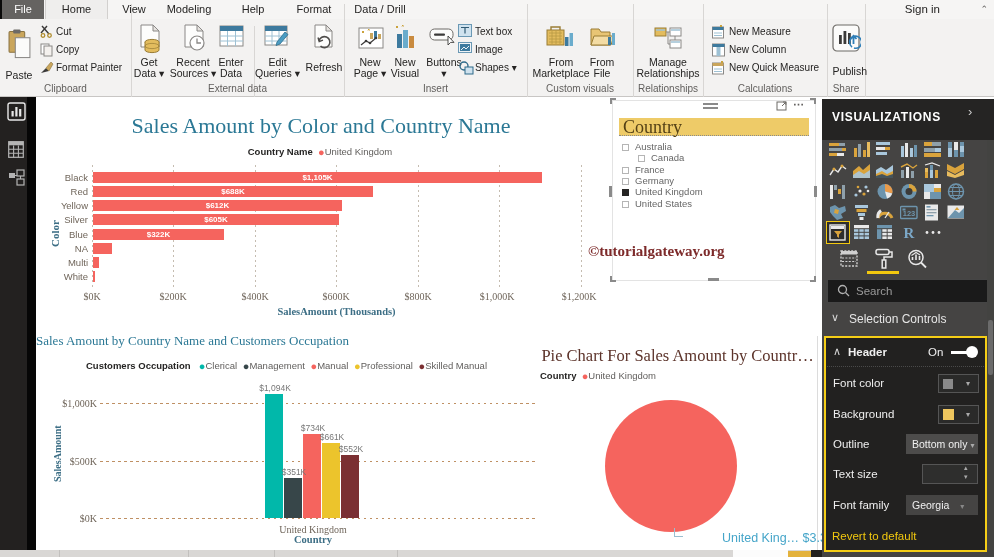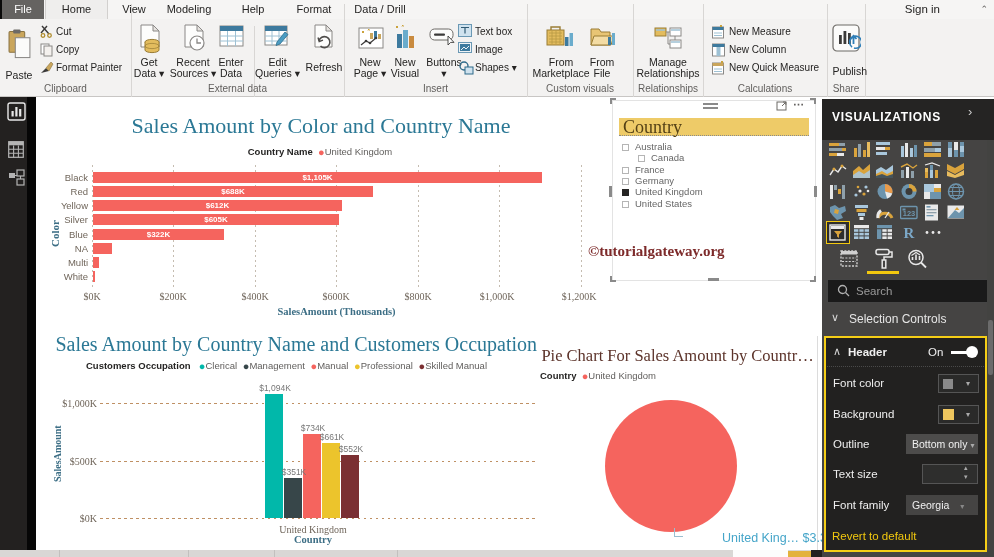--- a/index.html
+++ b/index.html
@@ -326,21 +326,21 @@
 
 <div class="abs slitem" style="top:141px;"><span class="cb"></span>Australia</div>
 <div class="abs slitem" style="top:152px;margin-left:16px;"><span class="cb"></span>Canada</div>
 <div class="abs slitem" style="top:164px;"><span class="cb"></span>France</div>
 <div class="abs slitem" style="top:175px;"><span class="cb"></span>Germany</div>
 <div class="abs slitem" style="top:186px;"><span class="cb" style="background:#252423;border-color:#252423;"></span>United Kingdom</div>
 <div class="abs slitem" style="top:198px;"><span class="cb"></span>United States</div>
 
 <div class="abs serif" style="left:588px;top:243px;font-size:15px;font-weight:bold;color:#7d2a2a;">©tutorialgateway.org</div>
 
-<div class="abs serif" style="left:36px;top:333px;width:501px;text-align:right;font-size:20px;color:#2b7895;">Sales Amount by Country Name and Customers Occupation</div>
+<div class="abs serif" style="left:36px;top:333px;width:501px;text-align:left;font-size:13px;color:#2b7895;">Sales Amount by Country Name and Customers Occupation</div>
 <div class="abs" style="left:36px;top:360px;width:501px;text-align:center;font-size:9.5px;color:#605e5c;white-space:nowrap;">
   <b style="color:#252423;">Customers Occupation</b>&nbsp;
   <span class="ldot" style="color:#01b8aa;">●</span>Clerical
   <span class="ldot" style="color:#374649;">●</span>Management
   <span class="ldot" style="color:#f5645e;">●</span>Manual
   <span class="ldot" style="color:#ecc42c;">●</span>Professional
   <span class="ldot" style="color:#7b2f32;">●</span>Skilled Manual
 </div>
 <div class="abs serif" style="left:52px;top:482px;font-size:10px;font-weight:bold;color:#3c6e85;transform:rotate(-90deg);transform-origin:0 0;">SalesAmount</div>
 <div class="abs grid-h" style="top:403px;"></div>

